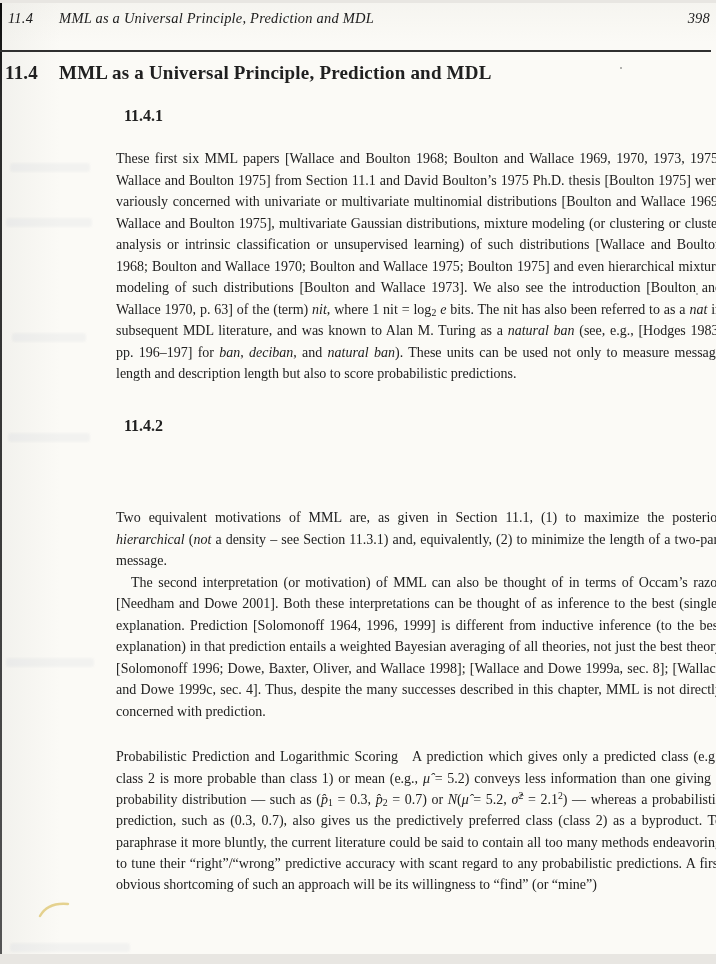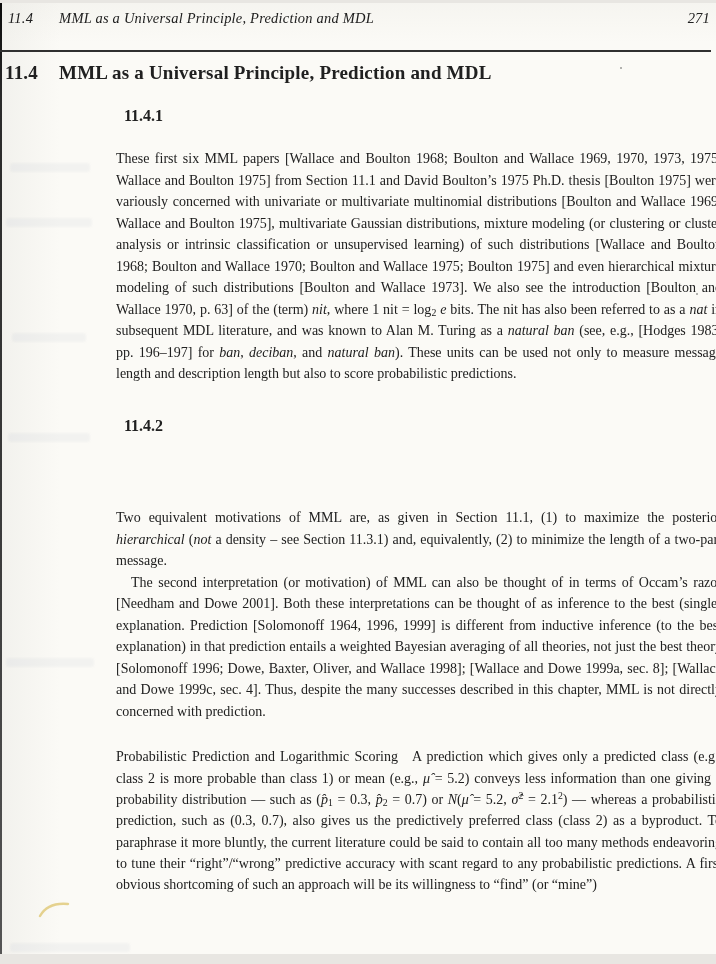--- a/index.html
+++ b/index.html
@@ -84,21 +84,21 @@
 
   <svg class="pen-mark" width="34" height="26" viewBox="0 0 34 26">
     <path d="M2,20 Q10,6 30,8" fill="none" stroke="#d4b23c" stroke-width="2.5" stroke-linecap="round"></path>
   </svg>
 
   <div class="running-header">
     <div class="rh-left">
       <span>11.4</span>
       <span>MML as a Universal Principle, Prediction and MDL</span>
     </div>
-    <span>271</span>
+    <span>398</span>
   </div>
 
   <div class="header-rule"></div>
 
   <div class="section-heading">
     <span>11.4</span>
     <span>MML as a Universal Principle, Prediction and MDL</span>
   </div>
 
   <div class="body-col">

